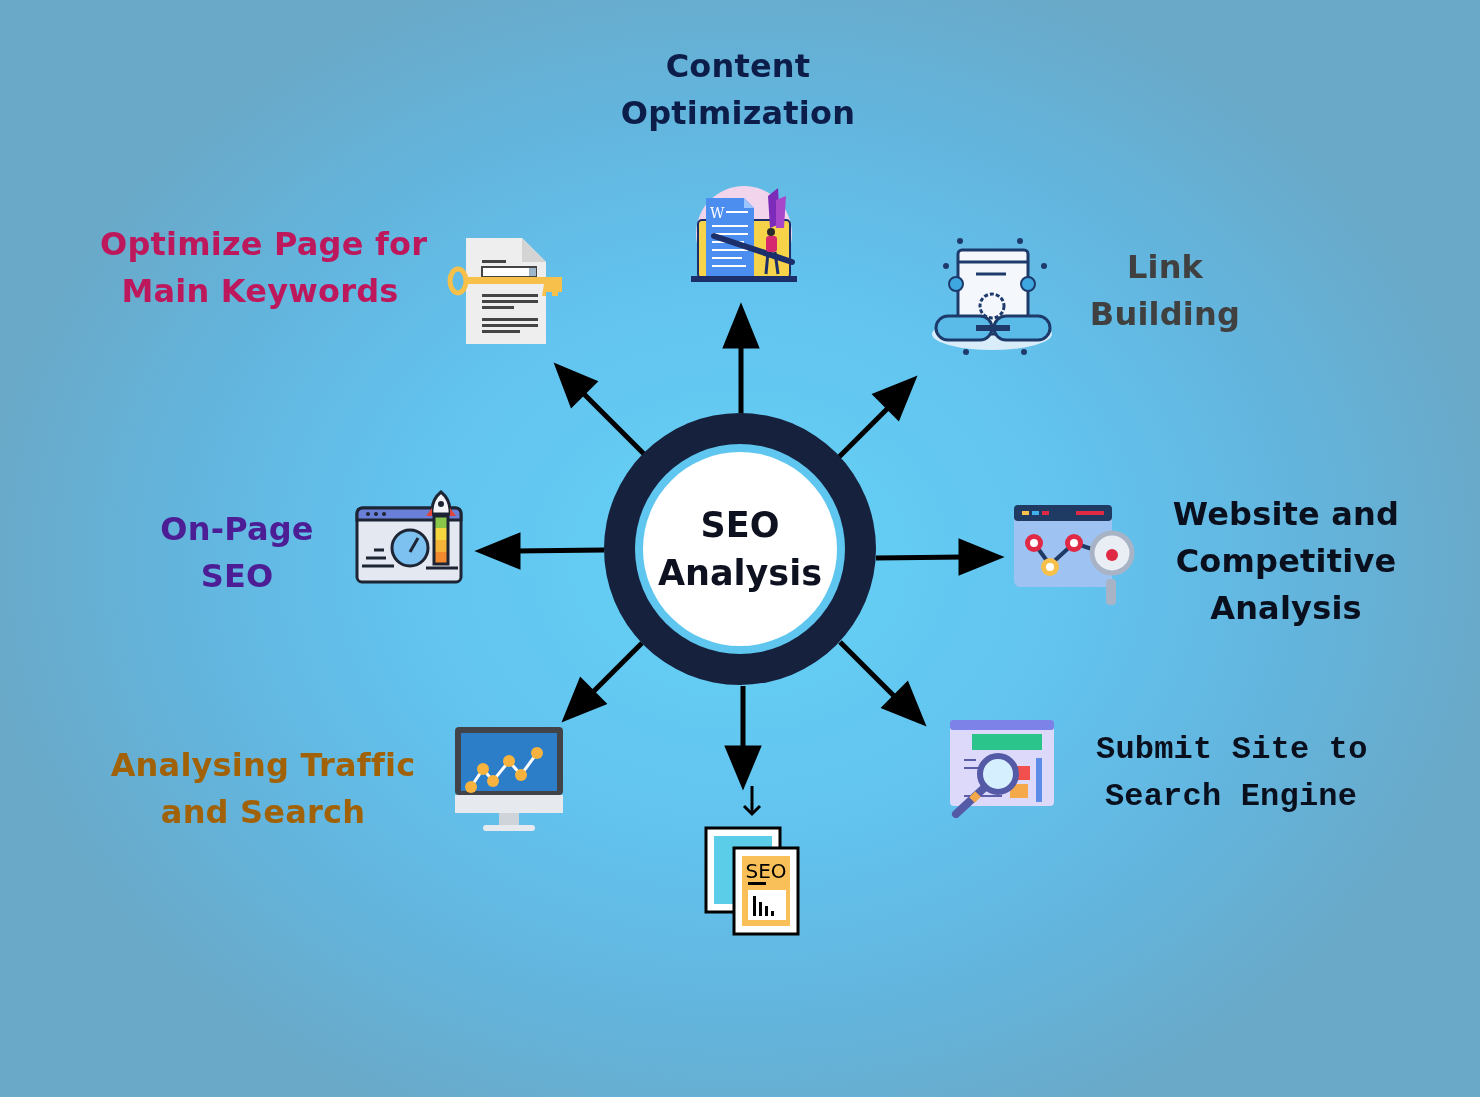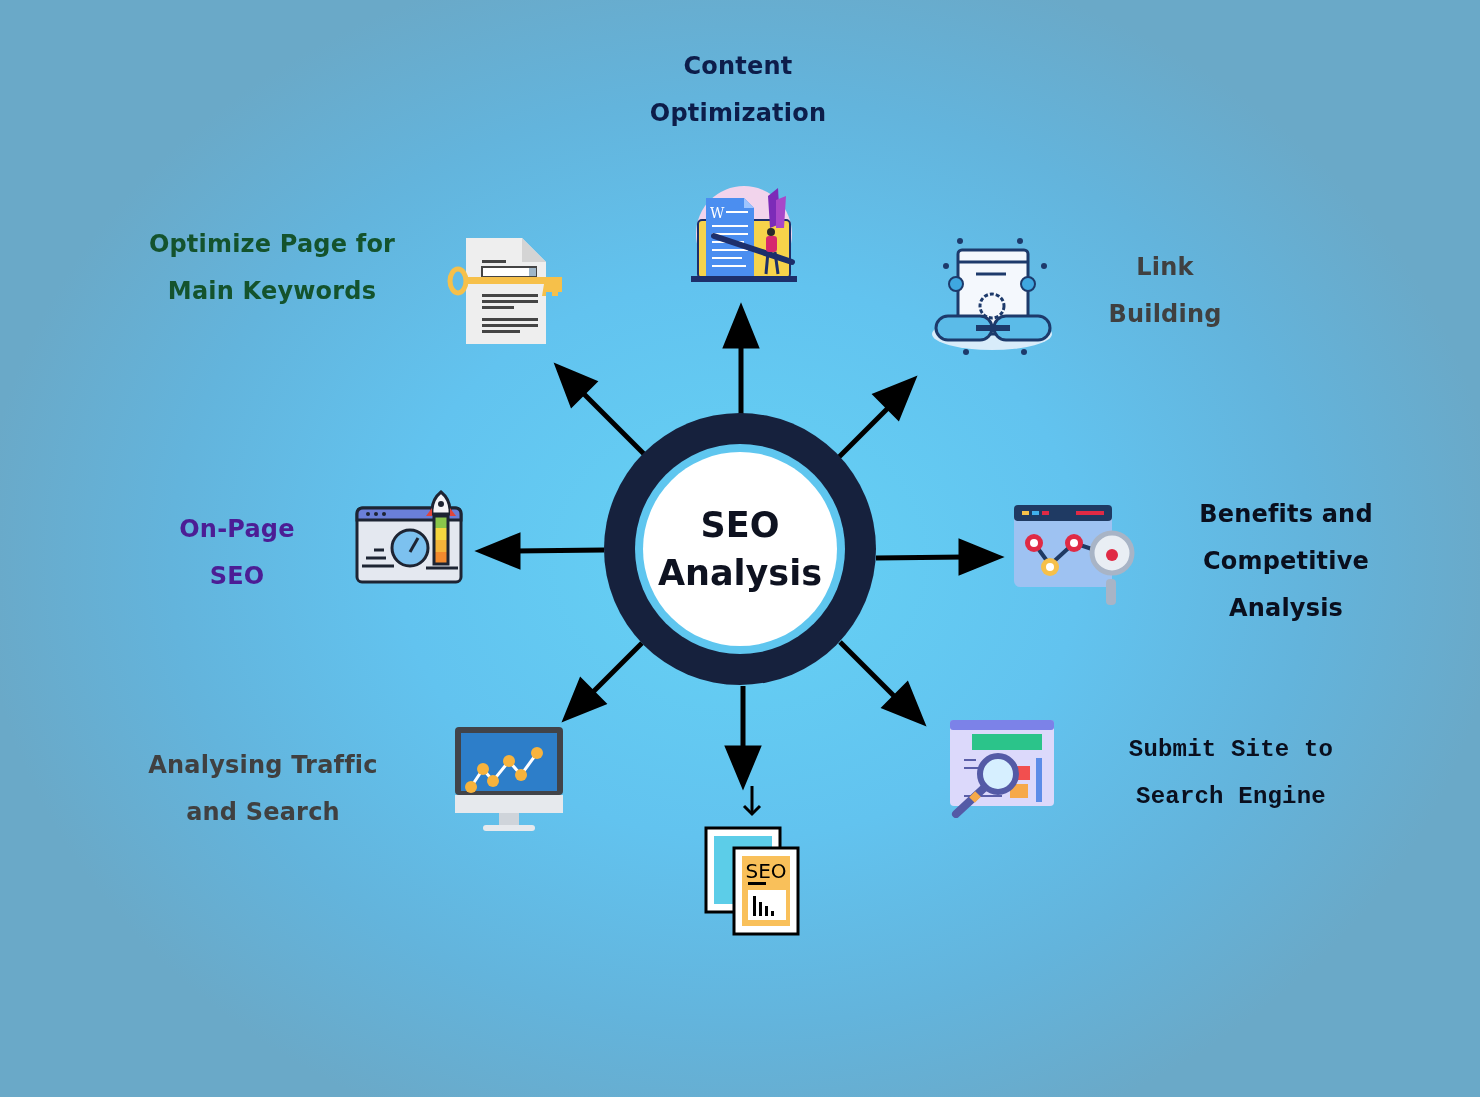--- a/index.html
+++ b/index.html
@@ -5,21 +5,21 @@
   html, body { margin: 0; padding: 0; }
   body {
     width: 1480px; height: 1097px; overflow: hidden; position: relative;
     background: radial-gradient(ellipse 760px 620px at 740px 560px, #66d2f5 0%, #62c3ef 45%, #63b4dc 75%, #6aa9c8 100%);
     font-family: "DejaVu Sans", sans-serif;
   }
   .stage { position: absolute; left: 0; top: 0; width: 1480px; height: 1097px; }
   svg.arrows { position: absolute; left: 0; top: 0; }
   .label {
     position: absolute; text-align: center; font-weight: bold;
-    font-size: 24px; line-height: 47px; letter-spacing: 0.2px;
+    font-size: 32px; line-height: 47px; letter-spacing: 0.2px;
     white-space: nowrap;
   }
   .label span { display: block; }
   .icon { position: absolute; }
   .hub {
     position: absolute; left: 604px; top: 413px; width: 272px; height: 272px;
     border-radius: 50%; background: #16213d;
   }
   .hub-ring {
     position: absolute; left: 31px; top: 31px; width: 210px; height: 210px;
@@ -83,42 +83,42 @@
     <span>Content</span>
     <span>Optimization</span>
   </div>
 
   <div class="label" style="left:1085px; top:244px; width:160px; color:#404040;">
     <span>Link</span>
     <span>Building</span>
   </div>
 
   <div class="label" style="left:1166px; top:491px; width:240px; color:#0a0f1e;">
-    <span>Benefits and</span>
+    <span>Website and</span>
     <span>Competitive</span>
     <span>Analysis</span>
   </div>
 
   <div class="label" style="left:1096px; top:726px; width:270px; color:#0a0f1e;font-family:Liberation Mono, monospace;">
     <span>Submit Site to</span>
     <span>Search Engine</span>
   </div>
 
 
-  <div class="label" style="left:108px; top:742px; width:310px; color:#404040;">
+  <div class="label" style="left:108px; top:742px; width:310px; color:#a16207;">
     <span>Analysing Traffic</span>
     <span>and Search</span>
   </div>
 
   <div class="label" style="left:147px; top:506px; width:180px; color:#4c1d95;">
     <span>On-Page</span>
     <span>SEO</span>
   </div>
 
-  <div class="label" style="left:112px; top:221px; width:320px; color:#14532d;">
+  <div class="label" style="left:100px; top:221px; width:320px; color:#be185d;">
     <span>Optimize Page for</span>
     <span>Main Keywords</span>
   </div>
 
   <svg class="icon" style="left:688px; top:184px;" width="112" height="102" viewBox="0 0 112 102">
     <circle cx="56" cy="50" r="48" fill="#f2d4ec"></circle>
     <rect x="10" y="36" width="92" height="58" rx="4" fill="#f7d34a" stroke="#1d2f6b" stroke-width="2"></rect>
     <rect x="3" y="92" width="106" height="6" fill="#1d2f6b"></rect>
     <path d="M80 12 L90 4 L92 40 L82 44 Z" fill="#7c2bb8"></path>
     <path d="M88 16 L98 12 L96 44 L88 44 Z" fill="#a847c9"></path>

